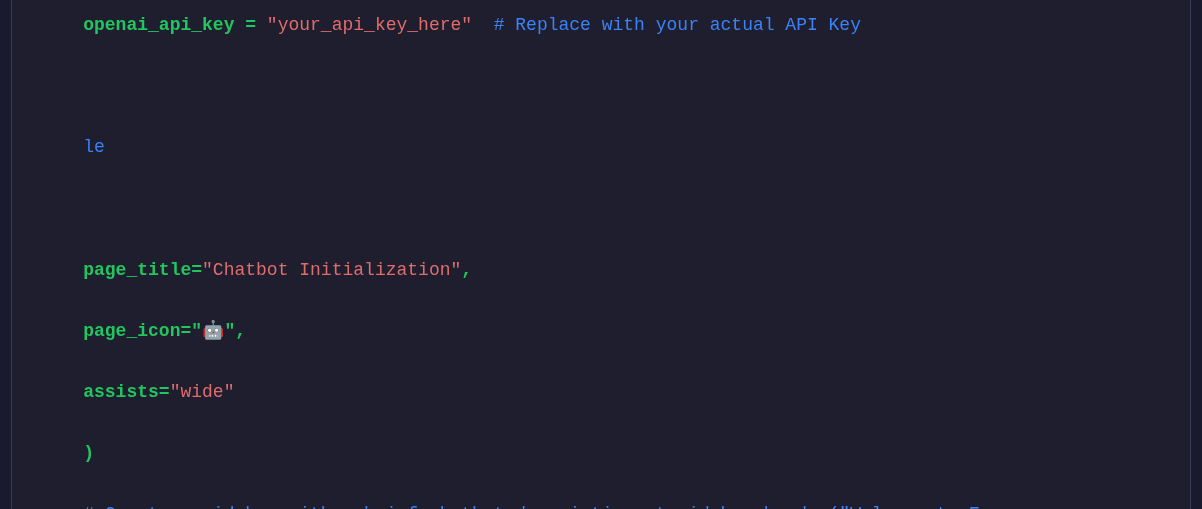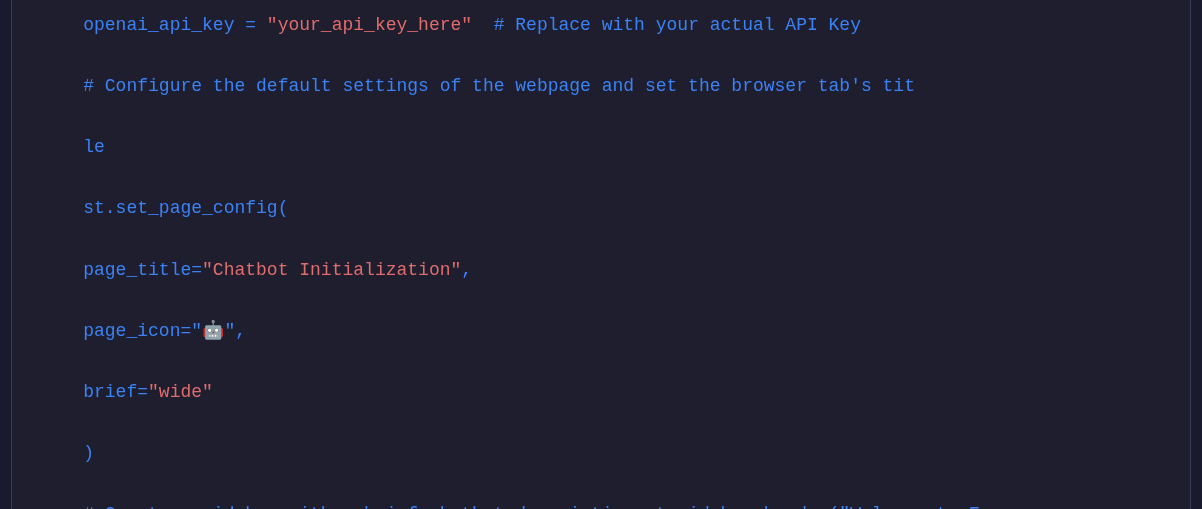--- a/index.html
+++ b/index.html
@@ -38,34 +38,35 @@
 
     .comment {
       color: #3b82f6;
     }
 
     .string {
       color: #e06c6c;
     }
 
     .plain {
-      color: #3b82f6;
+      color: #22c55e;
+      font-weight: bold;
     }
   </style>
 </head>
 <body>
 
 <div class="code-container">
   <div class="code-block">
     <br>
     <br>
     <span class="plain">openai_api_key = </span><span class="string">"your_api_key_here"</span><span class="comment">  # Replace with your actual API Key</span><br>
-    <span class="comment"># Configure the default settings of the webpage and set the browser tab's tit</span><br>
+    <br>
     <span class="comment">le</span><br>
-    <span class="plain">st.set_page_config(</span><br>
+    <br>
     <span class="plain">page_title=</span><span class="string">"Chatbot Initialization"</span><span class="plain">,</span><br>
     <span class="plain">page_icon="🤖",</span><br>
-    <span class="plain">brief=</span><span class="string">"wide"</span><br>
+    <span class="plain">assists=</span><span class="string">"wide"</span><br>
     <span class="plain">)</span><br>
     <span class="comment"># Create a sidebar with a brief chatbot description st.sidebar.header("Welcome to Ecommerce Chatbot") st.sidebar.markdown("This chatbot assists in real-ti</span><br>
     
   </div>
 </div>
 
 </body></html>

